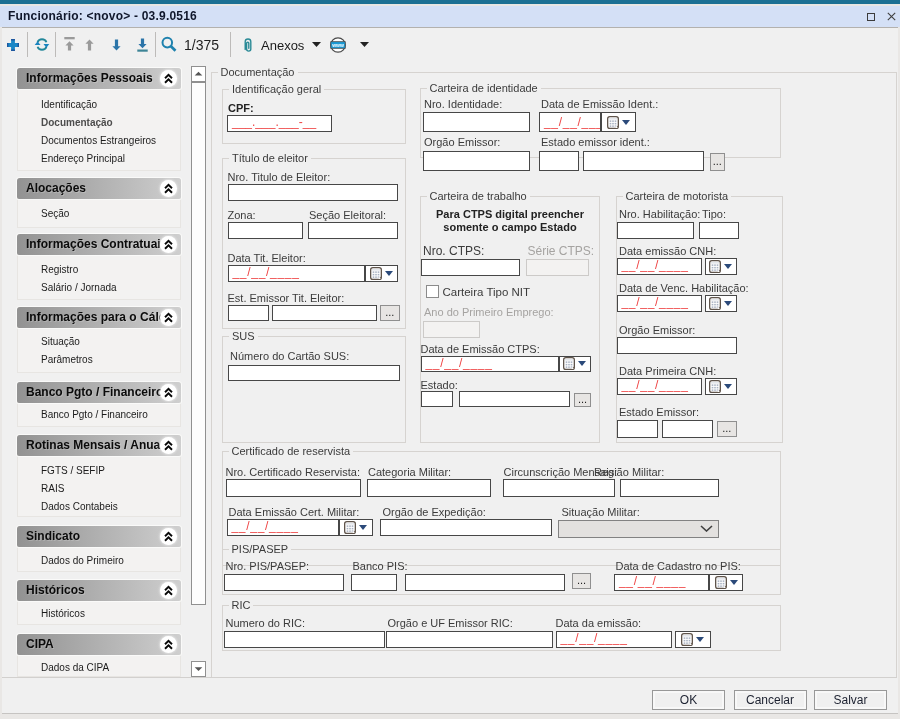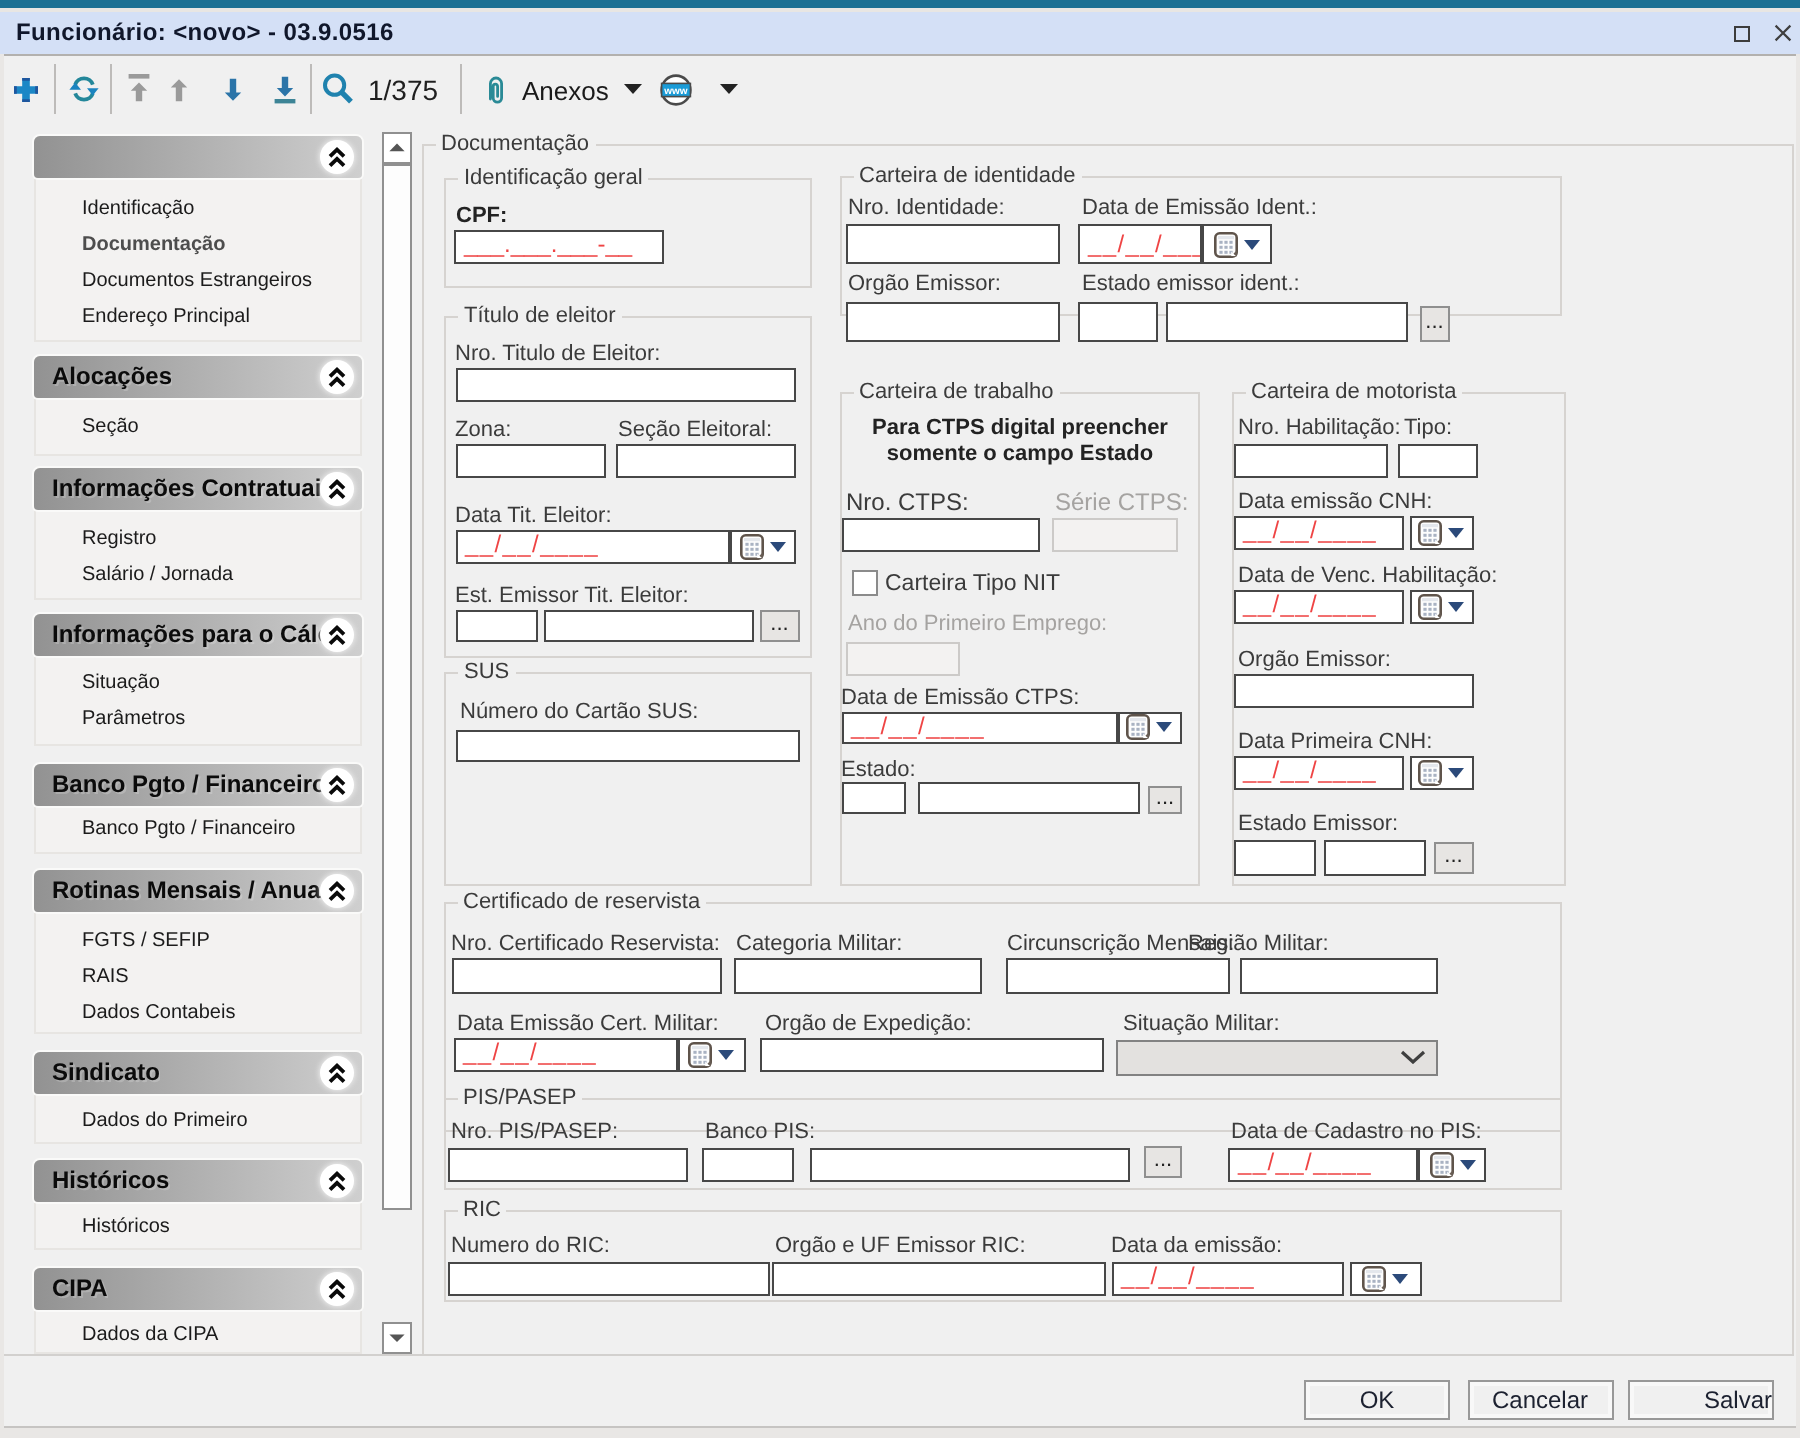--- a/index.html
+++ b/index.html
@@ -79,21 +79,21 @@
 <svg class="a" style="left:330px;top:36.5px" width="16" height="16" viewBox="0 0 16 16">
     <circle cx="8" cy="8" r="7.2" fill="#fff" stroke="#4a4a4a" stroke-width="1.3"></circle>
     <rect x="0.8" y="4.7" width="14.4" height="6.6" fill="#1a9cd8" stroke="#4a4a4a" stroke-width="0.8"></rect>
     <text x="8" y="10" font-size="5" font-weight="bold" fill="#fff" text-anchor="middle" font-family="Liberation Sans,sans-serif">www</text>
   </svg>
 <svg class="a" style="left:359.5px;top:42px" width="9" height="5" viewBox="0 0 9 5">
     <path d="M0 0h9L4.5 5z" fill="#222"></path>
   </svg>
 
 <div class="pnl" style="top:68px;height:103px"></div>
-<div class="hdr" style="top:68px"><span class="chv"><svg width="17" height="17" viewBox="0 0 17 17">
+<div class="hdr" style="top:68px"><span class="ht">Informações Pessoais</span><span class="chv"><svg width="17" height="17" viewBox="0 0 17 17">
         <path d="M5 8.2 8.5 4.8l3.5 3.4M5 12.8 8.5 9.4l3.5 3.4" fill="none" stroke="#0a0a0a" stroke-width="1.9"></path>
       </svg></span></div>
 <div class="itm" style="top:98px">Identificação</div>
 <div class="itm" style="top:116px;font-weight:bold;color:#4d4d4d">Documentação</div>
 <div class="itm" style="top:134px">Documentos Estrangeiros</div>
 <div class="itm" style="top:152px">Endereço Principal</div>
 
 <div class="pnl" style="top:178px;height:50px"></div>
 <div class="hdr" style="top:178px"><span class="ht">Alocações</span><span class="chv"><svg width="17" height="17" viewBox="0 0 17 17">
         <path d="M5 8.2 8.5 4.8l3.5 3.4M5 12.8 8.5 9.4l3.5 3.4" fill="none" stroke="#0a0a0a" stroke-width="1.9"></path>
@@ -476,13 +476,13 @@
       <path d="M8.6 12 L10.9 12 L8.6 9.8 Z" fill="#fff"></path>
     </svg>
     <svg width="8" height="5" viewBox="0 0 8 5">
       <path d="M0 0h8L4 5z" fill="#2b4a7a"></path>
     </svg>
   </div>
 
 <div class="a" style="left:2px;top:677px;width:895px;height:1px;background:#d2d0ce"></div>
 <div class="a" style="left:652px;top:690px;width:73px;height:20px;background:#f0f0f0;border:1px solid #989898;box-shadow:inset 0 0 0 2px #f8f8f8;font-size:12px;color:#1c2130;text-align:center;line-height:18px">OK</div>
 <div class="a" style="left:733.5px;top:690px;width:73px;height:20px;background:#f0f0f0;border:1px solid #989898;box-shadow:inset 0 0 0 2px #f8f8f8;font-size:12px;color:#1c2130;text-align:center;line-height:18px">Cancelar</div>
-<div class="a" style="left:814px;top:690px;width:73px;height:20px;background:#f0f0f0;border:1px solid #989898;box-shadow:inset 0 0 0 2px #f8f8f8;font-size:12px;color:#1c2130;text-align:right;line-height:18px">Salvar</div>
+<div class="a" style="left:814px;top:690px;width:73px;height:20px;background:#f0f0f0;border:1px solid #989898;box-shadow:inset 0 0 0 2px #f8f8f8;font-size:12px;color:#1c2130;text-align:center;line-height:18px">Salvar</div>
 
 </body></html>

